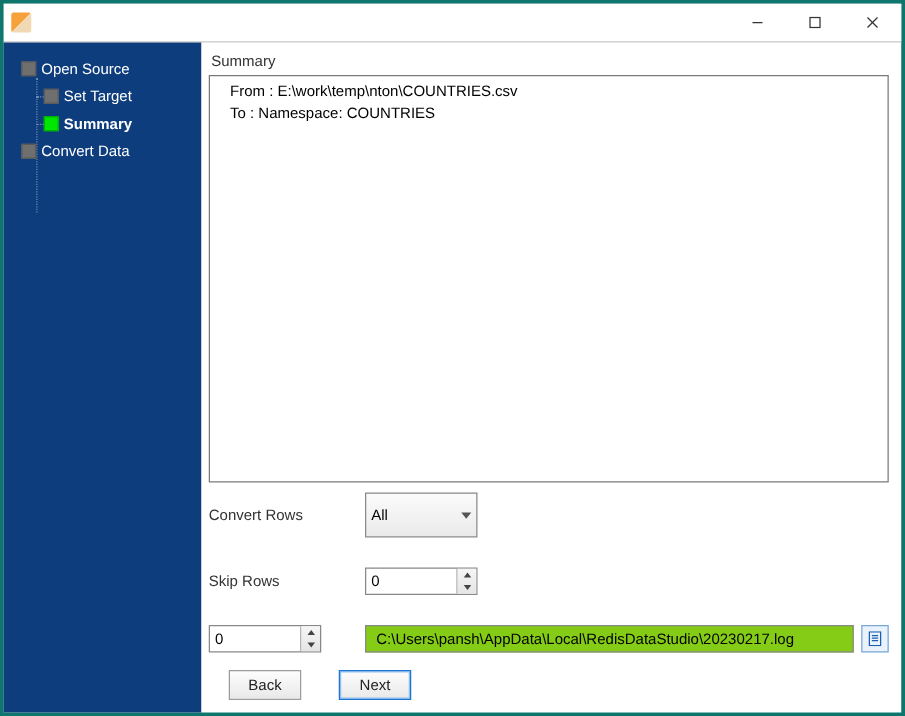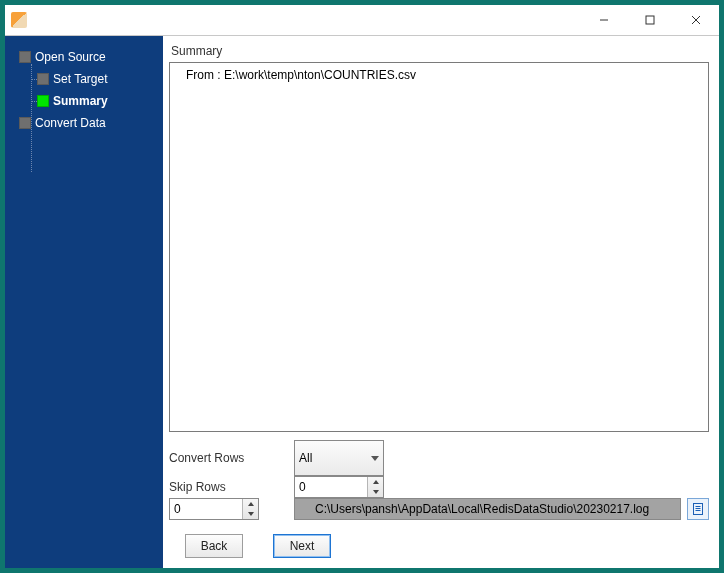--- a/index.html
+++ b/index.html
@@ -1,48 +1,48 @@
 <!DOCTYPE html>
 <html><head>
 <meta charset="utf-8">
 <style>
   * { box-sizing: border-box; font-family: "Segoe UI", Tahoma, sans-serif; font-size: 12px; }
   html, body { margin: 0; padding: 0; }
-  .window { width: 724px; height: 573px; border: 5px solid #0f766e; background: #fff; display: flex; flex-direction: column; justify-content: center; }
+  .window { width: 724px; height: 573px; border: 3px solid #0f766e; background: #fff; display: flex; flex-direction: column; justify-content: center; }
   .titlebar { height: 30px; display: flex; align-items: center; justify-content: space-between; padding-left: 6px; background: #fff; }
   .titlebar .left { display: flex; align-items: center; }
   .app-icon { width: 16px; height: 16px; background: linear-gradient(135deg, #f7a13a 50%, #f1d9b3 50%); border-radius: 2px; }
   .win-controls { display: flex; height: 100%; }
   .win-btn { width: 46px; height: 100%; display: flex; align-items: center; justify-content: center; color: #333; }
   .win-btn svg { stroke: #333; }
   .body { flex: 1; display: flex; border-top: 1px solid #c8c8c8; min-height: 0; }
   .sidebar { width: 158px; background: #0e3d7d; color: #fff; padding-top: 10px; position: relative; }
   .tree-line { position: absolute; left: 26px; top: 28px; width: 0; height: 108px; border-left: 1px dotted #6d87af; }
   .side-item { display: flex; align-items: center; padding: 4px 0 4px 14px; gap: 4px; position: relative; }
   .side-item.child { padding-left: 32px; }
   .side-item.child::before { content: ""; position: absolute; left: 26px; top: 50%; width: 6px; border-top: 1px dotted #6d87af; }
   .box2 { width: 12px; height: 12px; background: #6f6f6f; border: 1px solid #5a5a5a; flex-shrink: 0; }
   .box2.active { background: #00e600; border-color: #00b000; }
   .side-label { color: #fff; }
   .side-label.bold { font-weight: bold; }
   .content { flex: 1; display: flex; flex-direction: column; padding: 6px 10px 10px 6px; min-height: 0; }
   .sect-title { padding: 2px 2px 4px 2px; color: #333; }
   .summary-box { flex: 1; border: 1px solid #7a7a7a; padding: 4px 16px; overflow: auto; background: #fff; color: #000; min-height: 0; margin-bottom: 8px; line-height: 1.45; }
-  .form-grid { display: grid; grid-template-columns: 125px 1fr; row-gap: 0; align-items: center; }
+  .form-grid { display: grid; grid-template-columns: 125px 1fr; row-gap: 24px; align-items: center; }
   .form-label { color: #333; }
   .combo { display: inline-flex; align-items: center; width: 90px; height: 36px; border: 1px solid #888; background: linear-gradient(#fbfbfb,#eaeaea); padding: 0 4px; justify-content: space-between; }
   .combo .caret { width: 0; height: 0; border-left: 4px solid transparent; border-right: 4px solid transparent; border-top: 5px solid #555; }
   .spin-wrap { display: inline-flex; width: 90px; height: 22px; border: 1px solid #888; background: #fff; }
   .spin-wrap input { flex: 1; border: none; outline: none; padding: 0 4px; font-size: 12px; background: transparent; width: 100%; }
   .spin-btns { width: 16px; display: flex; flex-direction: column; border-left: 1px solid #b5b5b5; background: linear-gradient(#f6f6f6,#e5e5e5); }
   .sp-b { flex: 1; display: flex; align-items: center; justify-content: center; }
   .sp-b .tri-u { width: 0; height: 0; border-left: 3px solid transparent; border-right: 3px solid transparent; border-bottom: 4px solid #444; }
   .sp-b .tri-d { width: 0; height: 0; border-left: 3px solid transparent; border-right: 3px solid transparent; border-top: 4px solid #444; }
   .logrow { display: flex; align-items: center; gap: 6px; }
-  .log-input { flex: 1; height: 22px; border: 1px solid #888; padding: 0 20px; background: #a3a3a3; }
+  .log-input { flex: 1; height: 22px; border: 1px solid #888; padding: 0 8px; background: #84cc16; }
   .log-btn { width: 22px; height: 22px; border: 1px solid #7aa7d8; background: #eaf2fb; display: flex; align-items: center; justify-content: center; color: #1b5fb5; }
   .btn-row { display: flex; gap: 30px; padding: 14px 0 0 16px; }
   .btn { width: 58px; height: 24px; border: 1px solid #9d9d9d; background: linear-gradient(#fdfdfd,#e9e9e9); display: flex; align-items: center; justify-content: center; color: #222; }
   .btn.primary { border: 1px solid #1e74d2; outline: 1px dotted #44a transparent; box-shadow: 0 0 0 1px #8fbff0 inset; }
 </style>
 </head>
 <body>
 
 <div class="window">
   <div class="titlebar">
@@ -88,20 +88,21 @@
         <span class="box2"></span>
         <span class="side-label">Convert Data</span>
       </div>
     </div>
 
     <div class="content">
       <div class="sect-title">Summary</div>
 
       <div class="summary-box">
         <div>From : E:\work\temp\nton\COUNTRIES.csv</div>
+        <div>To : Namespace: COUNTRIES</div>
       </div>
 
       <div class="form-grid">
         <div class="form-label">Convert Rows</div>
         <div>
           <div class="combo">
             <span>All</span>
             <span class="caret"></span>
           </div>
         </div>

